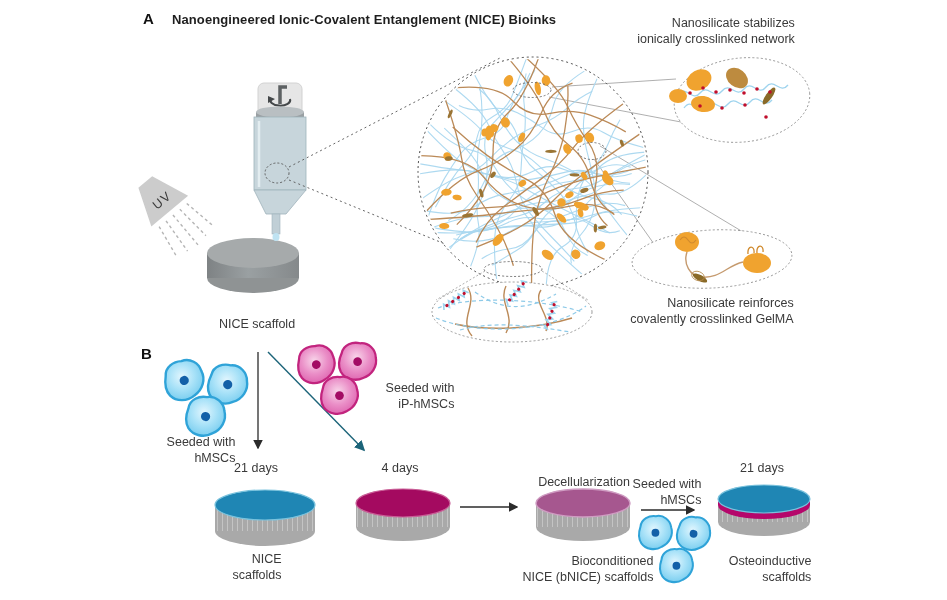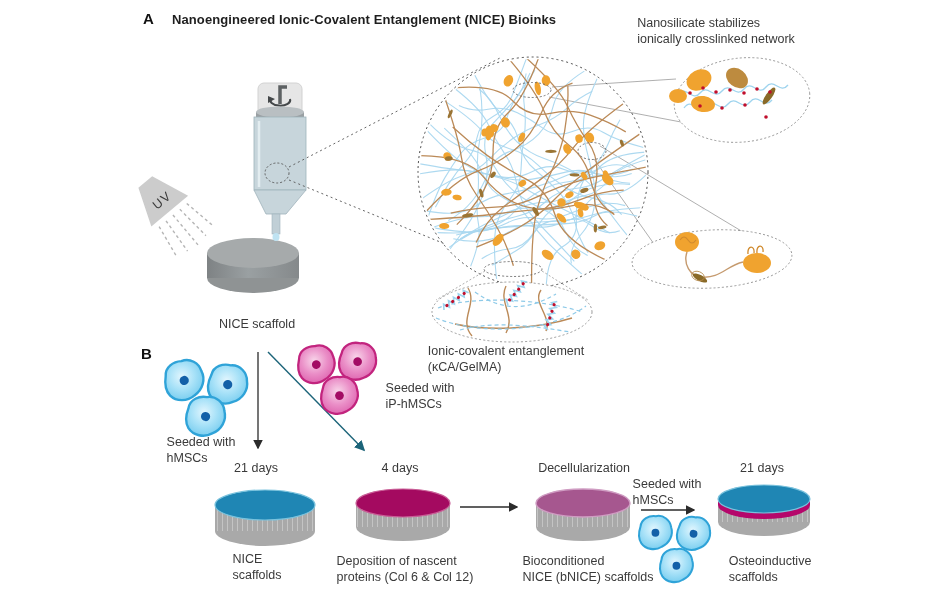--- a/index.html
+++ b/index.html
@@ -1,20 +1,20 @@
 <!DOCTYPE html>
 <html><head>
 <meta charset="utf-8">
 <style>
   html,body{margin:0;padding:0;background:#fff;}
   .figure{position:relative;width:947px;height:600px;background:#ffffff;overflow:hidden;
           font-family:"Liberation Sans",sans-serif;}
   svg{position:absolute;left:0;top:0;}
   svg text{font-family:"Liberation Sans",sans-serif;}
-  .lbl{position:absolute;transform:translateX(-50%);text-align:left;white-space:pre-line;
+  .lbl{position:absolute;transform:translateX(-50%);text-align:right;white-space:pre-line;
        font-size:12.5px;line-height:1.24;color:#3a3a3a;z-index:2;}
   .lbl-plain{position:absolute;white-space:pre-line;font-size:12.5px;line-height:1.24;color:#3a3a3a;z-index:2;}
   .panel-letter{font-size:15px;font-weight:700;color:#111;}
   .fig-title{font-size:13px;font-weight:600;color:#1e1e1e;letter-spacing:.1px;}
 </style>
 </head>
 <body>
 
 <div class="figure">
 
@@ -312,37 +312,35 @@
     <ellipse cx="764" cy="505" rx="46" ry="14" fill="#b5076b"></ellipse>
     <rect x="718" y="499" width="92" height="6" fill="#b5076b"></rect>
     <ellipse cx="764" cy="499" rx="46" ry="14" fill="#1f86b4" stroke="#79c2dd" stroke-width="1.2"></ellipse>
   </g>
 </svg>
 
 <div class="lbl-plain panel-letter" style="left:143px;top:10px">A</div>
 <div class="lbl-plain fig-title" style="left:172px;top:12px">Nanoengineered Ionic-Covalent Entanglement (NICE) Bioinks</div>
 <div class="lbl" style="left:716px;top:16px">Nanosilicate stabilizes
 ionically crosslinked network</div>
-<div class="lbl" style="left:506px;top:344px">Ionic-covalent entanglement
-(κCA/GelMA)</div>
+<div class="lbl" style="left:712px;top:296px">Nanosilicate reinforces
+covalently crosslinked GelMA</div>
 <div class="lbl" style="left:257px;top:317px">NICE scaffold</div>
 
 <div class="lbl-plain panel-letter" style="left:141px;top:345px">B</div>
 <div class="lbl" style="left:201px;top:435px">Seeded with
 hMSCs</div>
 <div class="lbl" style="left:420px;top:381px">Seeded with
 iP-hMSCs</div>
 <div class="lbl" style="left:256px;top:461px">21 days</div>
 <div class="lbl" style="left:400px;top:461px">4 days</div>
-<div class="lbl" style="left:584px;top:461px">Decellularization</div>
+<div class="lbl" style="left:584px;top:475px">Decellularization</div>
 <div class="lbl" style="left:667px;top:477px">Seeded with
 hMSCs</div>
 <div class="lbl" style="left:762px;top:461px">21 days</div>
 <div class="lbl" style="left:257px;top:552px">NICE
 scaffolds</div>
-<div class="lbl" style="left:405px;top:554px">Deposition of nascent
-proteins (Col 6 &amp; Col 12)</div>
 <div class="lbl" style="left:588px;top:554px">Bioconditioned
 NICE (bNICE) scaffolds</div>
 <div class="lbl" style="left:770px;top:554px">Osteoinductive
 scaffolds</div>
 
 </div>
 
 </body></html>

